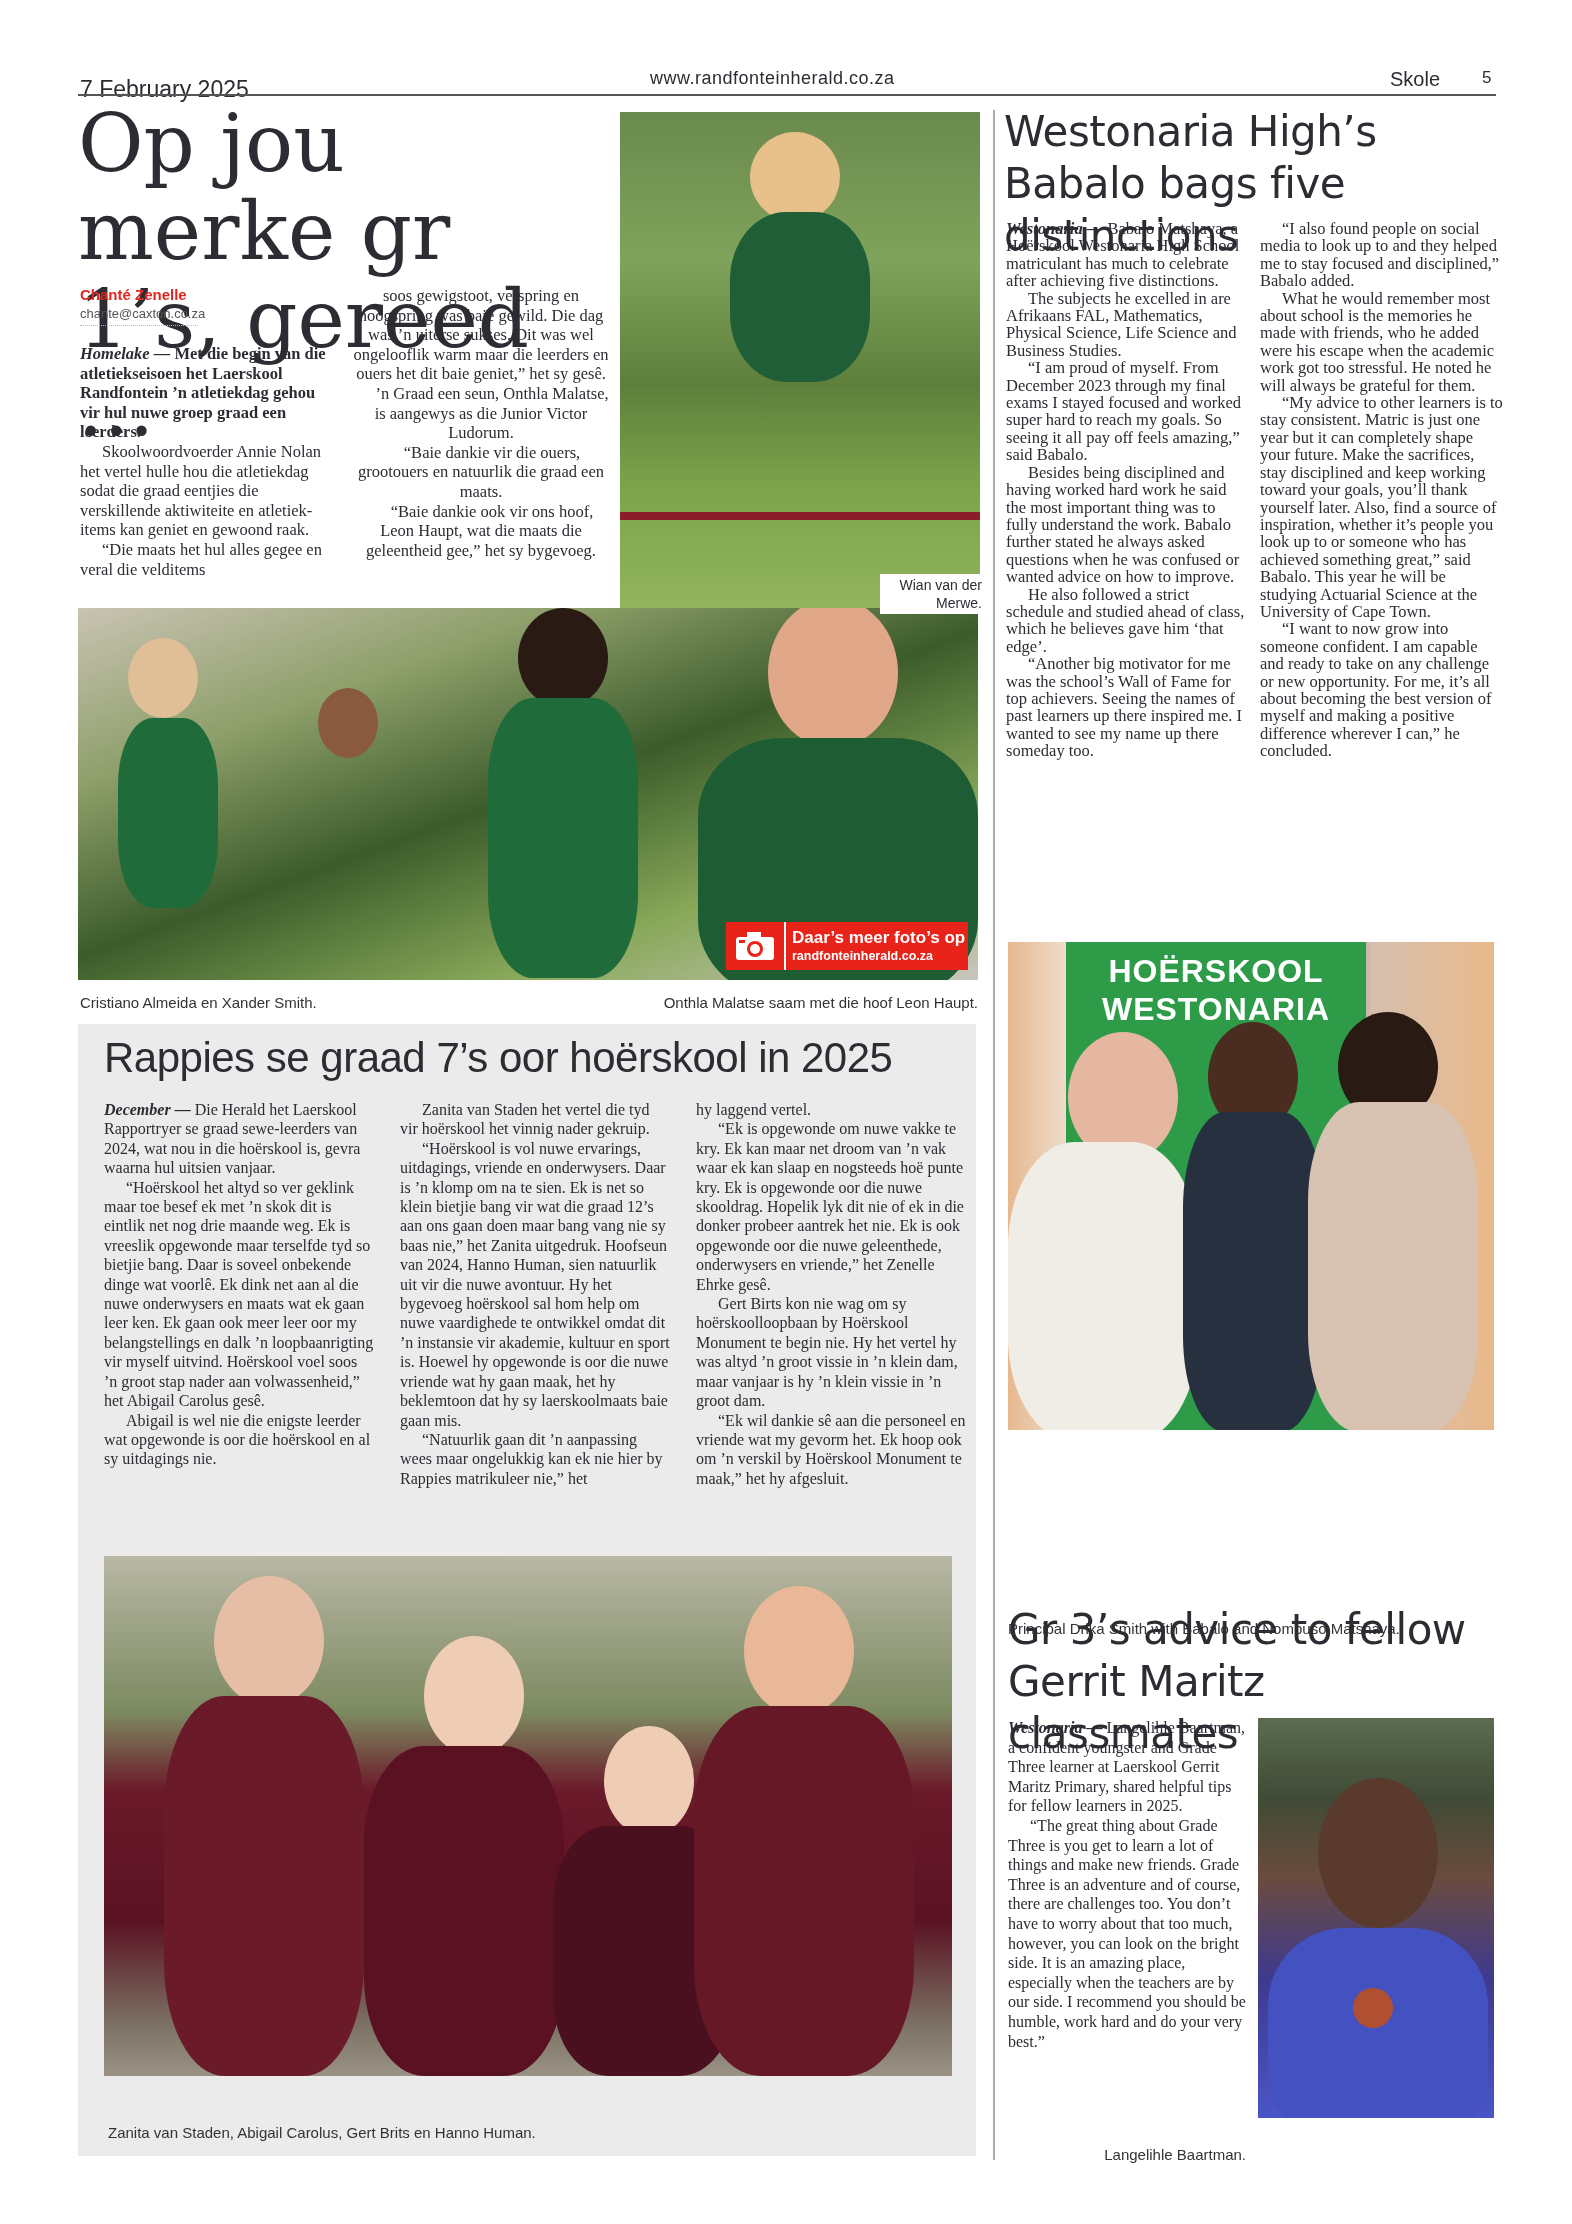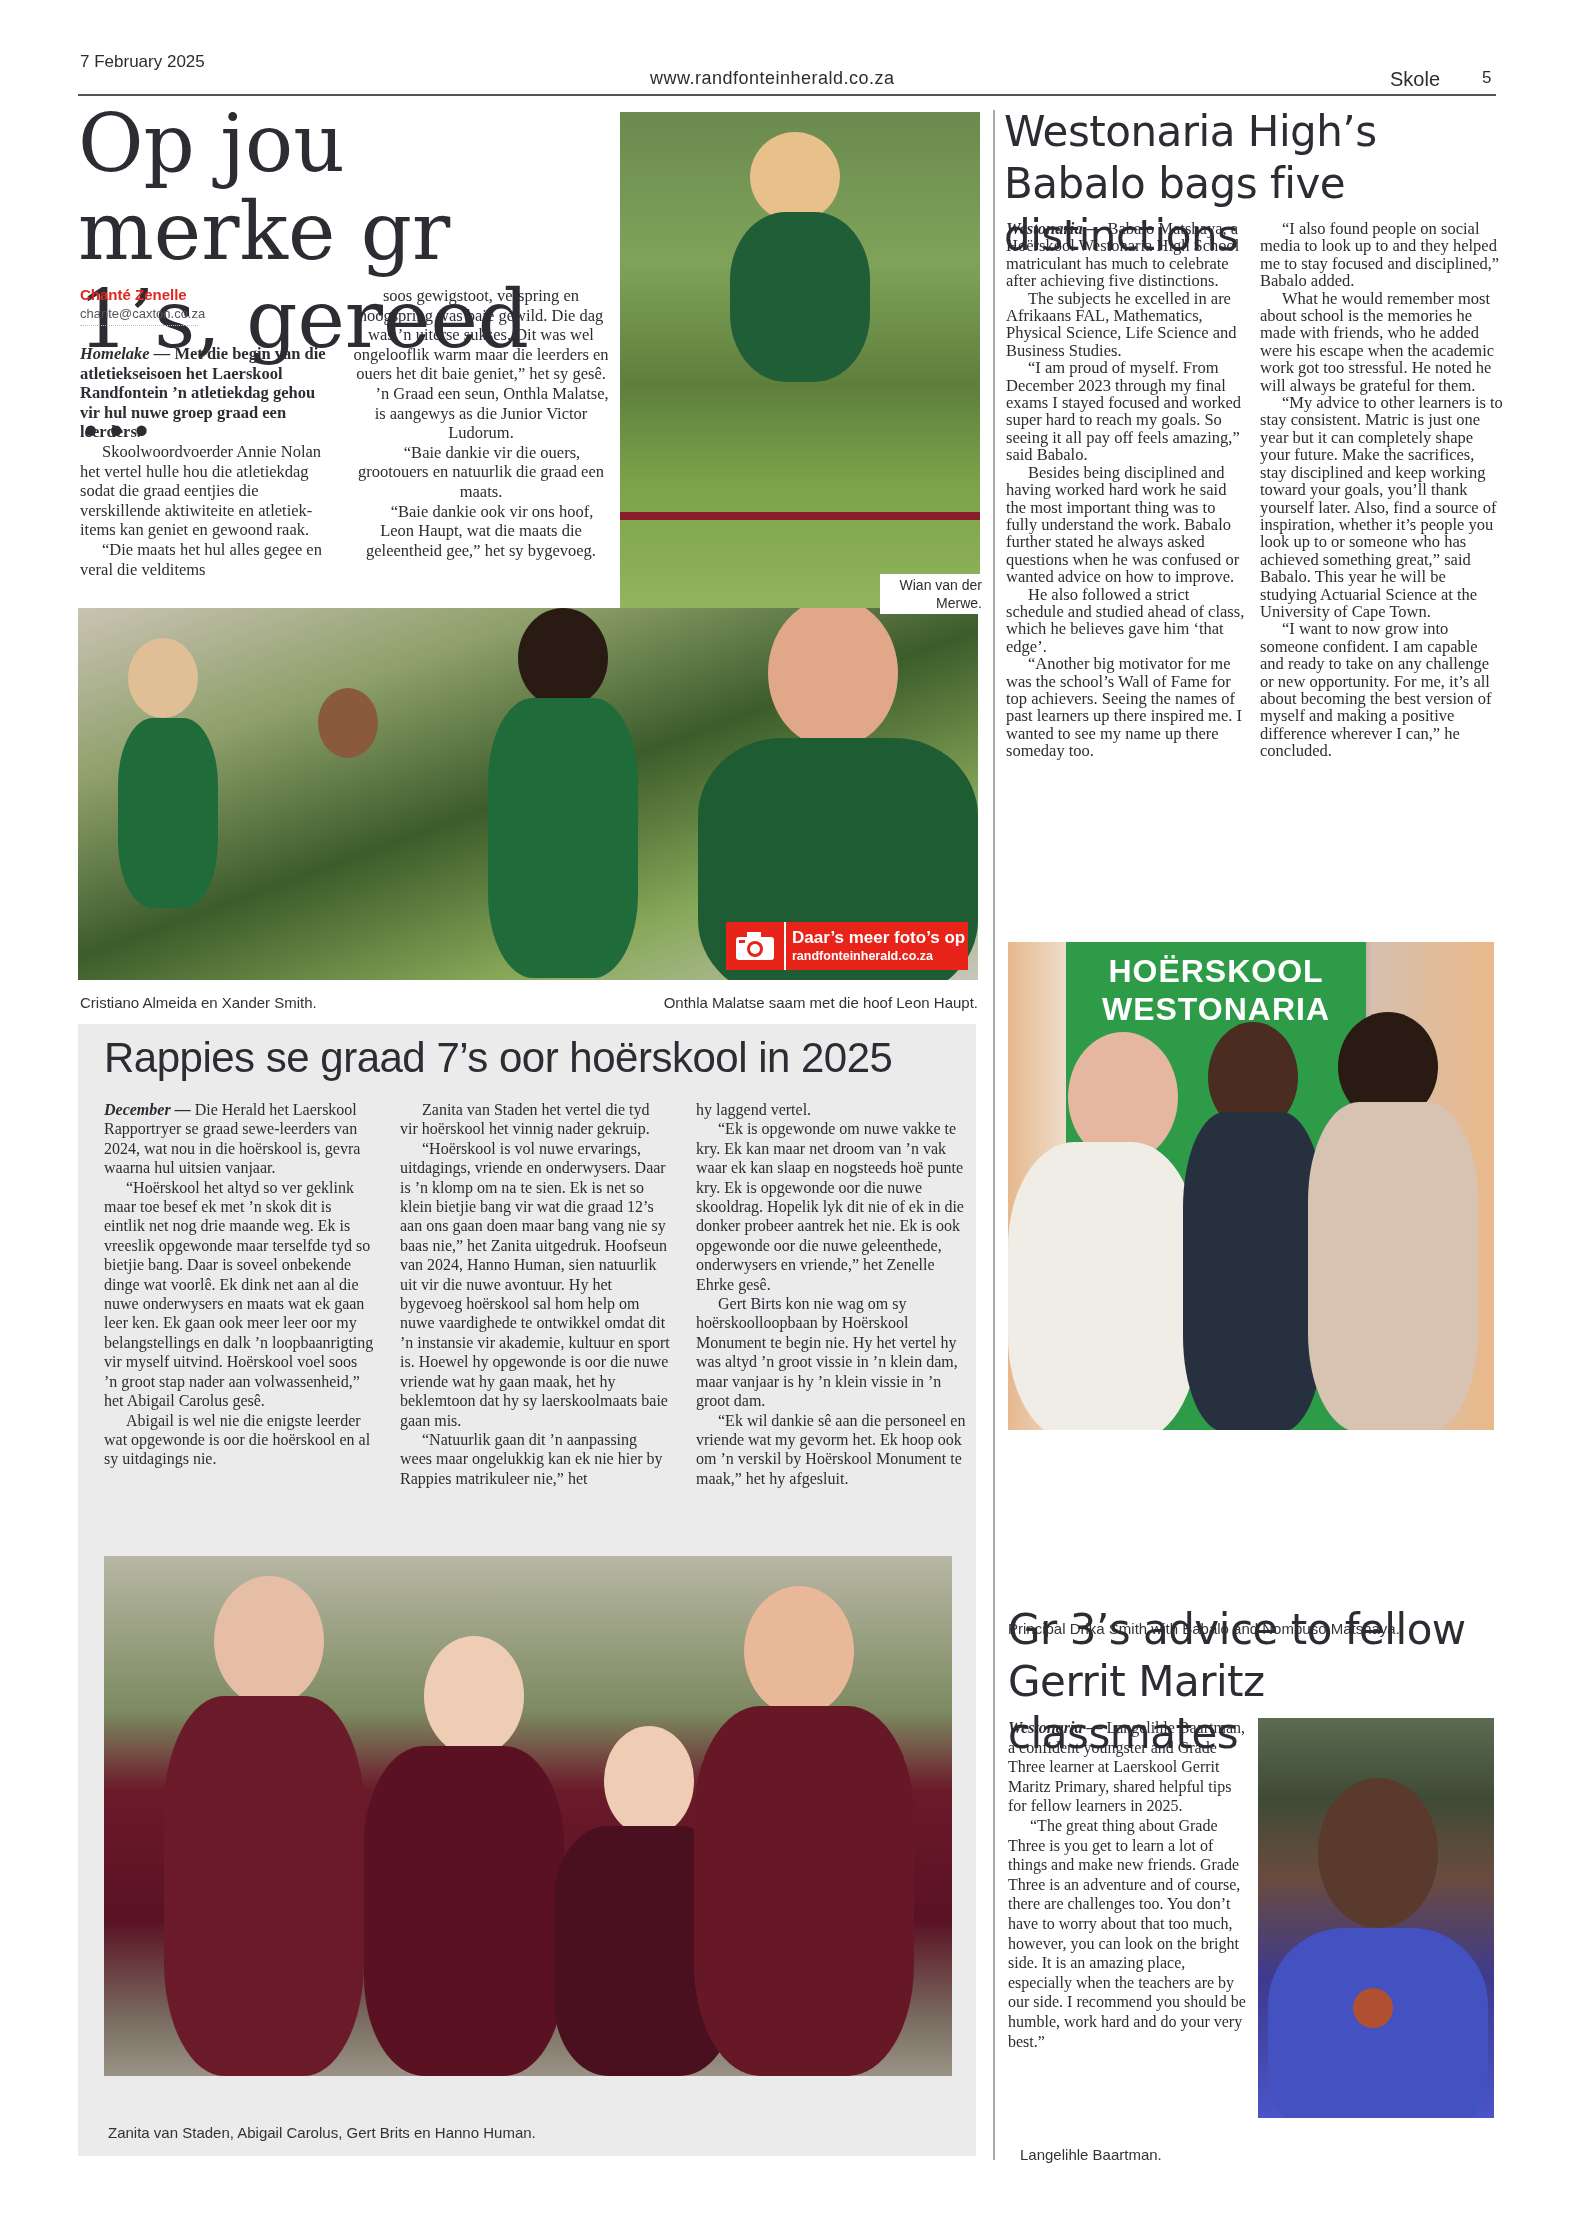--- a/index.html
+++ b/index.html
@@ -2,21 +2,21 @@
 <html><head>
 <meta charset="utf-8">
 <style>
   html, body { margin: 0; padding: 0; background: #ffffff; }
   body { width: 1572px; height: 2224px; position: relative; overflow: hidden; color: #2b2d33; }
   .abs { position: absolute; }
   .sans { font-family: "Liberation Sans", "DejaVu Sans", sans-serif; }
   .serif { font-family: "Liberation Serif", "DejaVu Serif", serif; }
 
   
-  .hdr-date { left: 80px; top: 52px; font-size: 17px; }
+  .hdr-date { left: 80px; top: 76px; font-size: 23px; }
   .hdr-site { left: 650px; top: 68px; font-size: 18px; letter-spacing: 0.5px; }
   .hdr-section { left: 1390px; top: 68px; font-size: 20px; }
   .hdr-page { left: 1482px; top: 68px; font-size: 17px; }
   .hdr-rule { left: 78px; top: 94px; width: 1418px; height: 2px; background: #555; }
 
   
   .col-rule { left: 993px; top: 110px; width: 2px; height: 2050px; background: #aaa; }
 
   
   .h1 { left: 78px; top: 100px; width: 540px; font-size: 80px; line-height: 88px; font-family: "DejaVu Serif", serif; font-weight: normal; color: #2b2d33; }
@@ -65,21 +65,21 @@
   .ph-trio { left: 1008px; top: 942px; width: 486px; height: 488px;
     background: linear-gradient(90deg, #e7b88e 0%, #f1efe9 18%, #2d9a48 30%, #23303f 55%, #d6bfae 75%, #e9b98a 100%); }
   .trio-banner { left: 1066px; top: 952px; width: 300px; text-align: center; color: #fff; font-weight: bold; font-size: 32px; line-height: 38px; letter-spacing: 1px; }
   .cap-trio { left: 1008px; top: 1620px; }
 
   
   .h4 { left: 1008px; top: 1604px; width: 490px; font-size: 42px; line-height: 52px; font-family: "DejaVu Sans", sans-serif; font-weight: normal; color: #2b2d33; letter-spacing: -0.5px; }
   .s4c1 { left: 1008px; top: 1718px; width: 240px; font-size: 16px; line-height: 19.6px; }
   .ph-boy { left: 1258px; top: 1718px; width: 236px; height: 400px;
     background: linear-gradient(180deg, #5d6b52 0%, #3f4b36 20%, #6a4b3e 40%, #3e3a8e 65%, #4a55c7 100%); }
-  .cap-boy { left: 1020px; top: 2146px; width: 166px; text-align: left; }
+  .cap-boy { left: 1080px; top: 2146px; width: 166px; text-align: right; }
 
   
   .blob { position: absolute; border-radius: 50%; }
 </style>
 </head>
 <body>
 
 <div class="abs sans hdr-date">7 February 2025</div>
 <div class="abs sans hdr-site">www.randfonteinherald.co.za</div>
 <div class="abs sans hdr-section">Skole</div>

